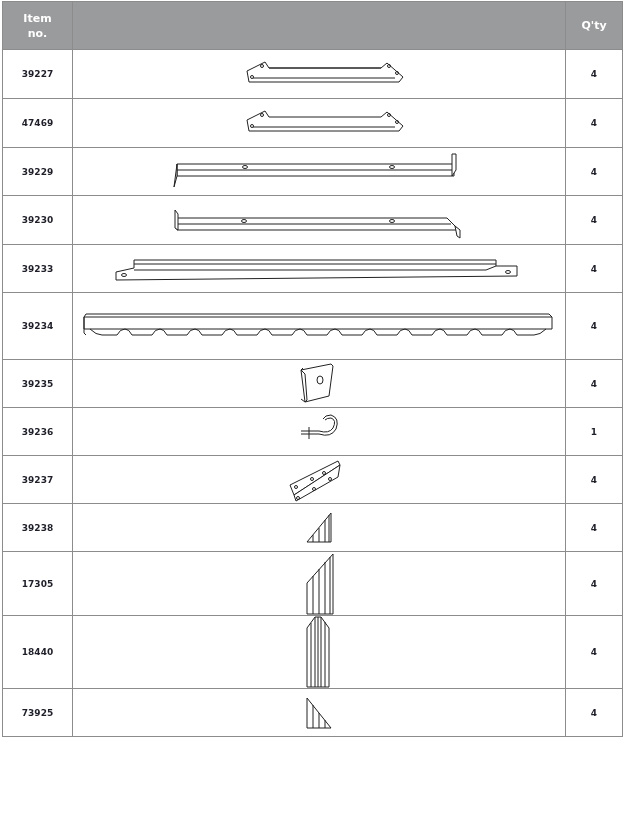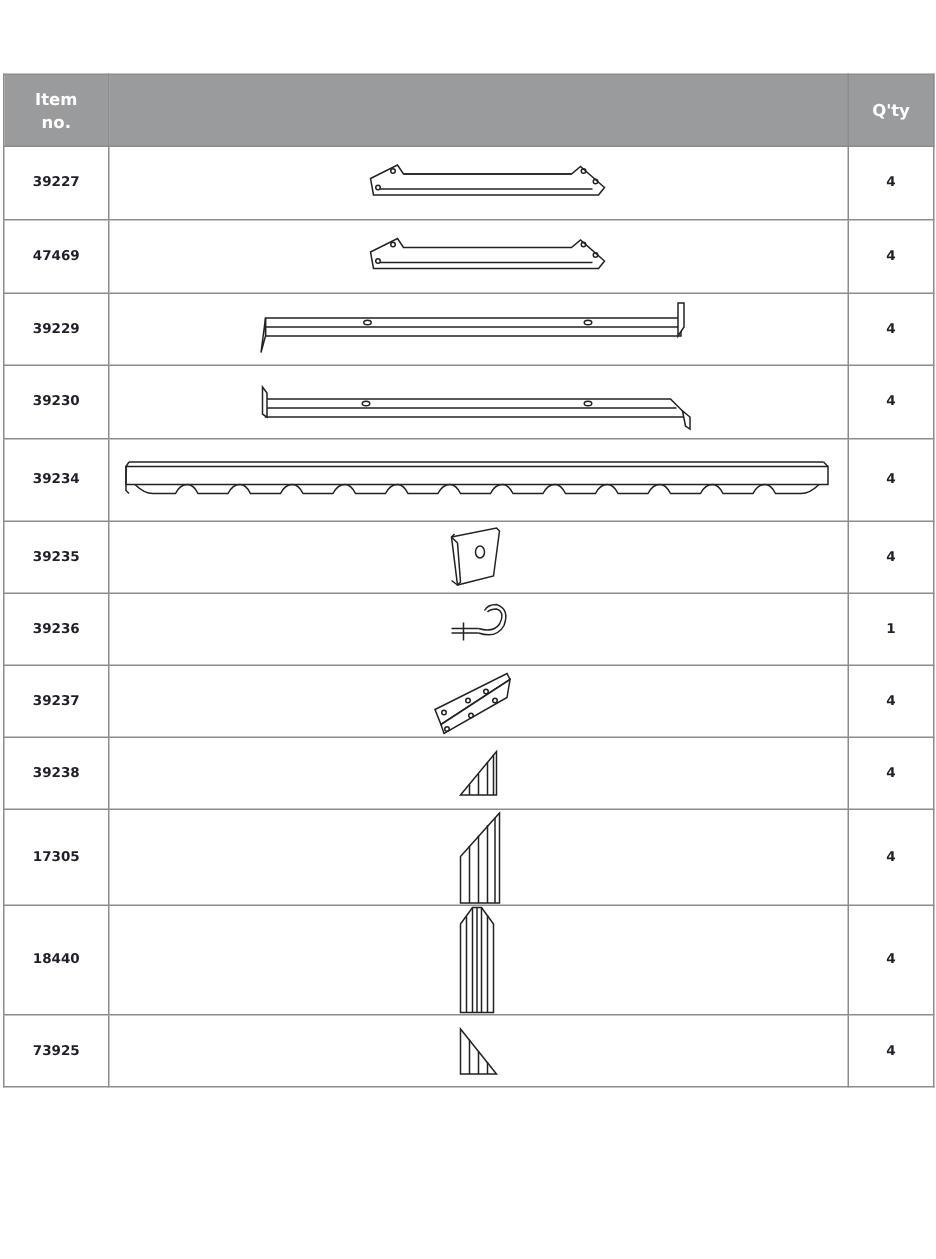--- a/index.html
+++ b/index.html
@@ -1,17 +1,17 @@
 <!DOCTYPE html>
 <html><head>
 <meta charset="utf-8">
 <style>
   html,body{margin:0;padding:0;background:#fff;}
   body{width:624px;height:839px;overflow:hidden;font-family:"DejaVu Sans","Liberation Sans",sans-serif;}
-  table{position:absolute;left:2px;top:1px;width:620px;border-collapse:collapse;table-layout:fixed;margin-top:48px;}
+  table{position:absolute;left:2px;top:1px;width:620px;border-collapse:collapse;table-layout:fixed;}
   td,th{border:1px solid #8c8c8c;padding:0;text-align:center;vertical-align:middle;font-weight:bold;}
   th{background:#9a9b9d;color:#fff;font-weight:bold;font-size:11px;line-height:15px;}
   td.no,td.qty{font-size:9px;color:#1f1f2a;}
   td.pic svg{display:block;margin:0 auto;}
   .s{fill:none;stroke:#222;stroke-width:1;}
   .sf{fill:#fff;stroke:#222;stroke-width:1;}
 </style>
 </head>
 <body>
 
@@ -83,22 +83,36 @@
             <path class="sf" d="M6 10 L9 14 L9 30 L6 28 Z"></path>
             <path class="sf" d="M286 26 L291 30 L291 38 L288 36 Z"></path>
             <ellipse class="s" cx="75" cy="21" rx="2.5" ry="1.5"></ellipse>
             <ellipse class="s" cx="223" cy="21" rx="2.5" ry="1.5"></ellipse>
           </svg>
         </td>
     <td class="qty">4</td>
   </tr>
 
 
-
-  <tr style="height:55px">
+  <tr style="height:48px">
+    <td class="no">39233</td>
+    <td class="pic">
+          <svg width="410" height="30" viewBox="0 0 410 30">
+            <path class="sf" d="M2 18 L20 14 L20 6 L382 6 L382 12 L403 12 L403 22 L2 26 Z"></path>
+            <line class="s" x1="20" y1="10" x2="382" y2="10"></line>
+            <line class="s" x1="382" y1="12" x2="372" y2="16"></line>
+            <line class="s" x1="20" y1="16" x2="372" y2="16"></line>
+            <ellipse class="s" cx="10" cy="21" rx="2.5" ry="1.5"></ellipse>
+            <ellipse class="s" cx="394" cy="18" rx="2.5" ry="1.5"></ellipse>
+          </svg>
+        </td>
+    <td class="qty">4</td>
+  </tr>
+
+  <tr style="height:67px">
     <td class="no">39234</td>
     <td class="pic">
           <svg width="474" height="30" viewBox="0 0 474 30">
             <path class="sf" d="M2 6 L470 6 L470 18 L2 18 Z"></path>
             <line class="s" x1="4" y1="3" x2="467" y2="3"></line>
             <path class="s" d="M2 6 L4 3 M470 6 L467 3"></path>
             <path class="s" d="M2 6 L2 22 L4 24"></path>
             <path class="s" d="M8 18 Q14 24 20 24 L35 24 Q38 18 43 18 Q47 18 50 24 L70 24 Q73 18 78 18 Q82 18 85 24 L105 24 Q108 18 113 18 Q117 18 120 24 L140 24 Q143 18 148 18 Q152 18 155 24 L175 24 Q178 18 183 18 Q187 18 190 24 L210 24 Q213 18 218 18 Q222 18 225 24 L245 24 Q248 18 253 18 Q257 18 260 24 L280 24 Q283 18 288 18 Q292 18 295 24 L315 24 Q318 18 323 18 Q327 18 330 24 L350 24 Q353 18 358 18 Q362 18 365 24 L385 24 Q388 18 393 18 Q397 18 400 24 L420 24 Q423 18 428 18 Q432 18 435 24 L452 24 Q458 24 464 18"></path>
           </svg>
         </td>

